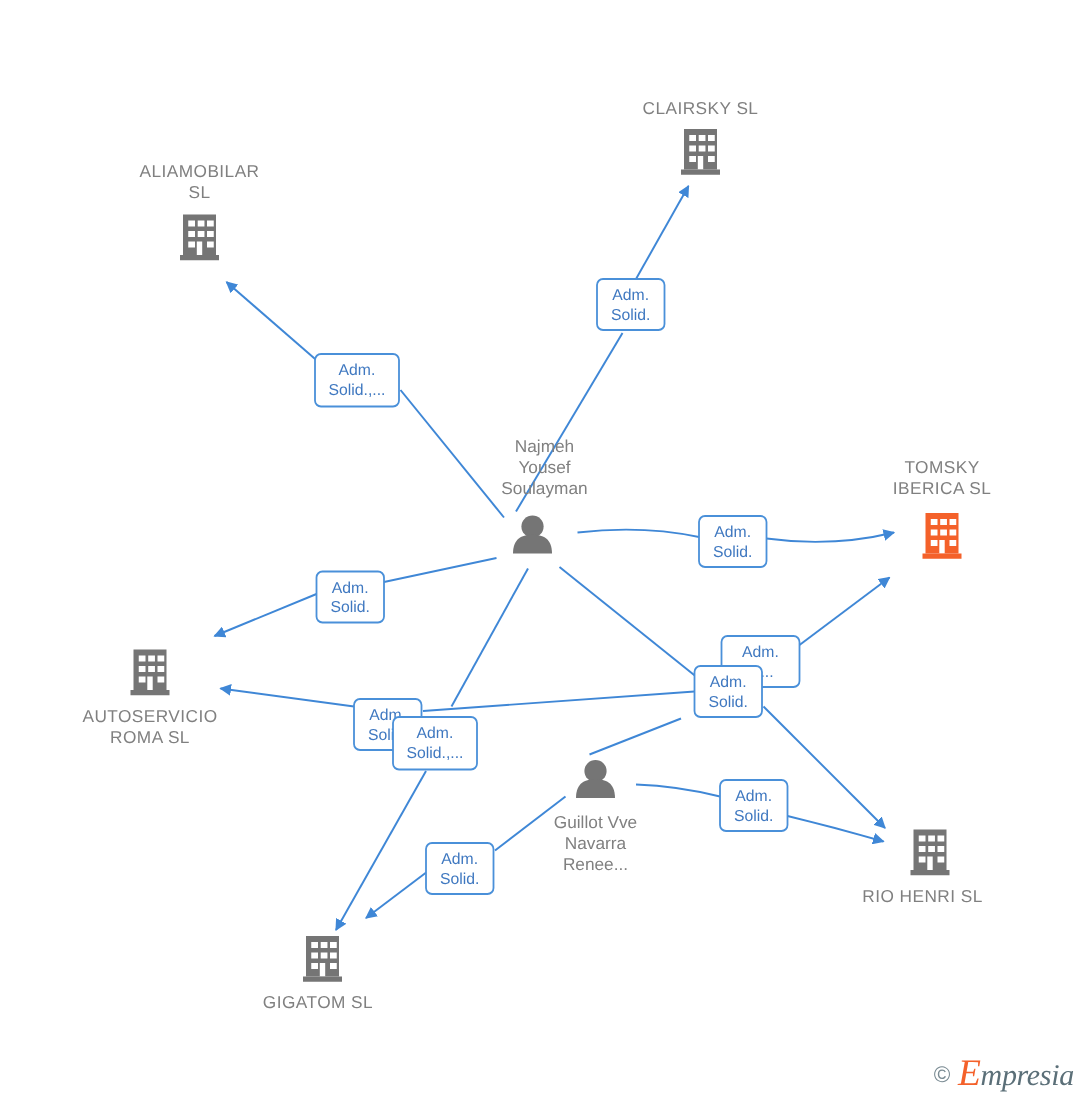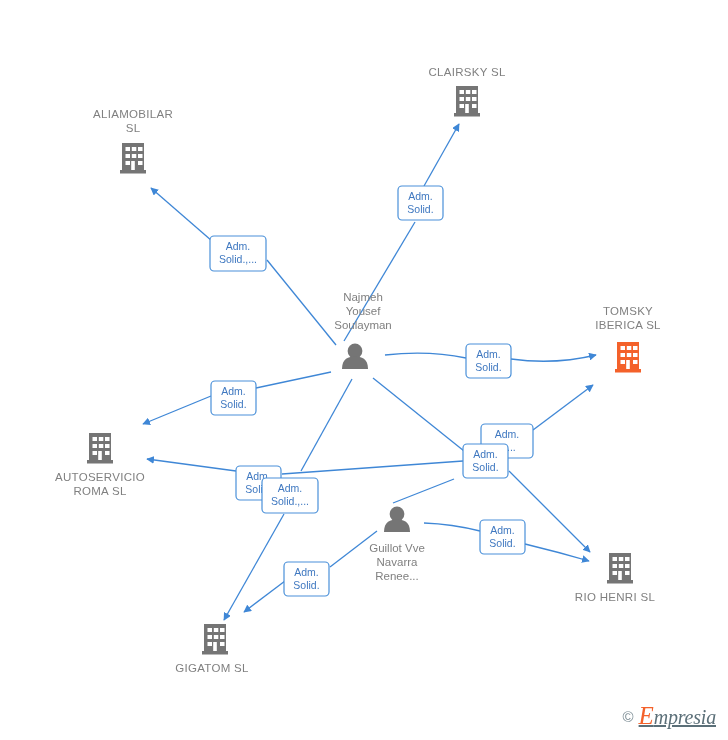--- a/index.html
+++ b/index.html
@@ -63,21 +63,20 @@
     font-family: "Liberation Sans", sans-serif;
     font-size: 15px;
     color: #7a8b93;
   }
   .wm-brand {
     font-family: "Liberation Serif", serif;
     font-size: 20px;
     font-style: italic;
     color: #5b6f78;
     letter-spacing: -0.2px;
-    text-decoration: underline;
   }
   .wm-brand .wm-e {
     color: #f4612a;
     font-size: 25px;
   }
 </style>
 </head>
 <body>
 
 <svg id="graph-canvas" viewBox="0 0 728 740">

